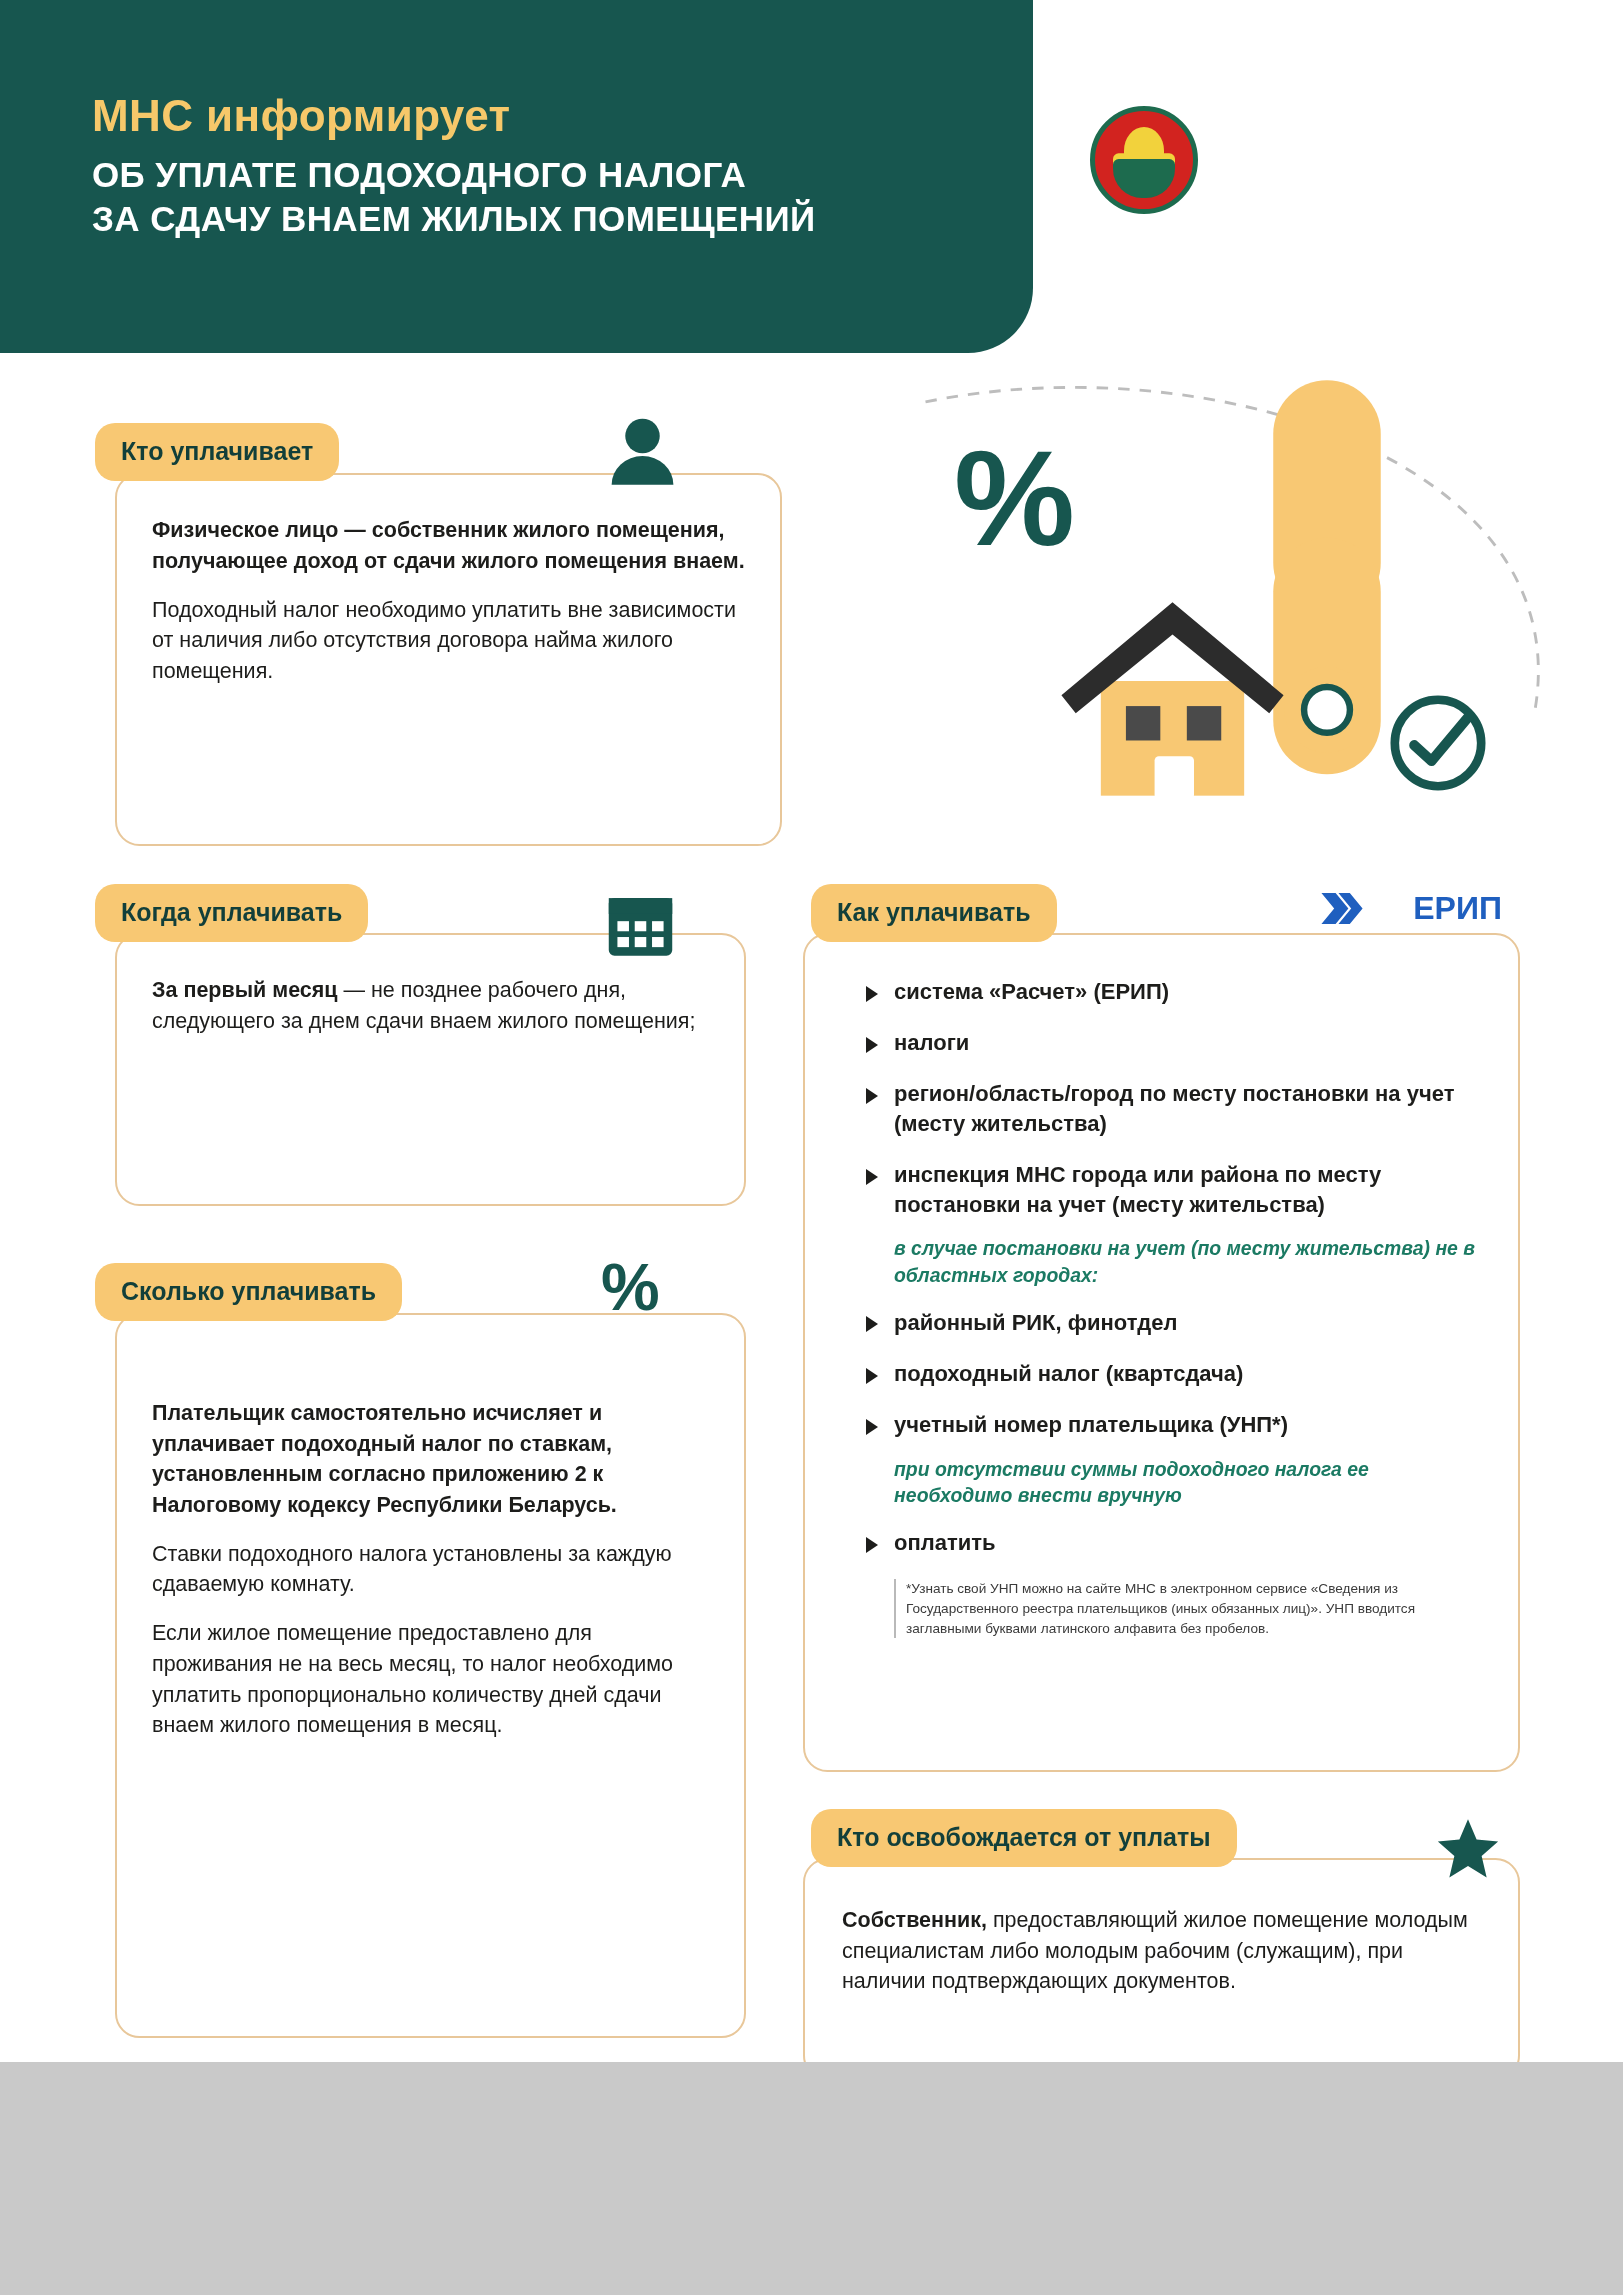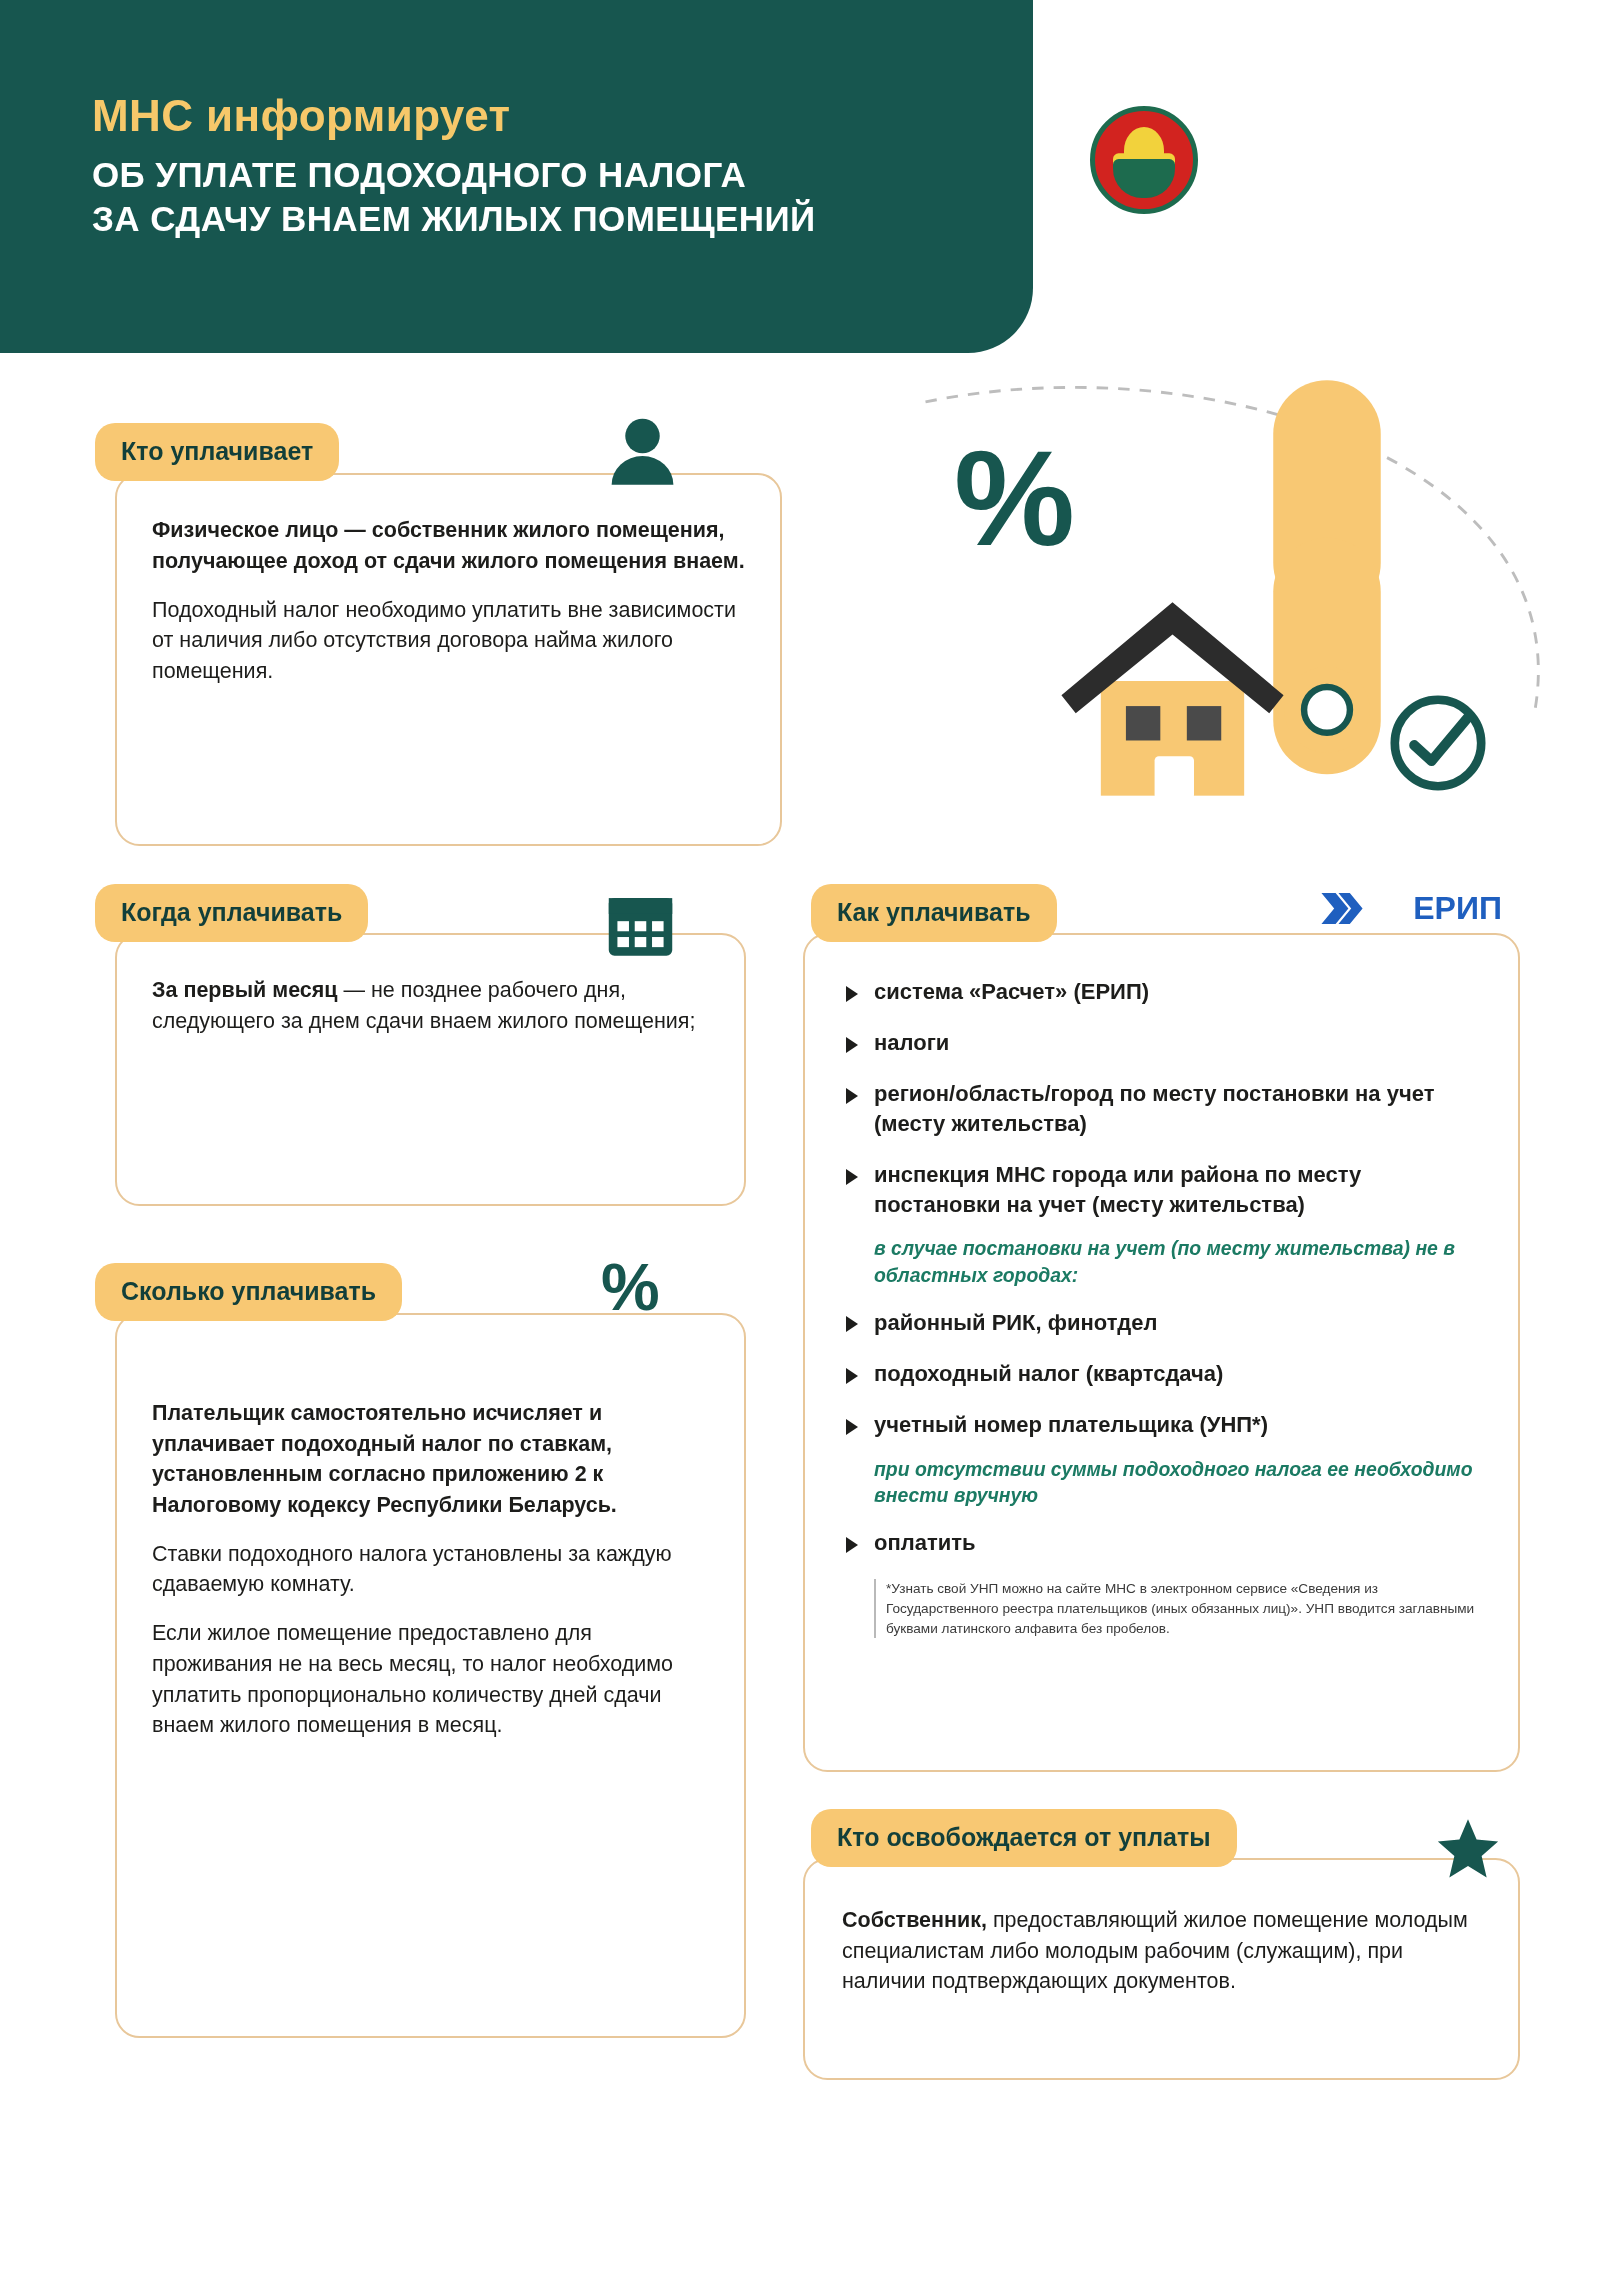--- a/index.html
+++ b/index.html
@@ -6,21 +6,21 @@
     margin: 0;
     padding: 0;
     background: #c9c9c9;
   }
   body {
     font-family: "Liberation Sans", sans-serif;
   }
   .page {
     position: relative;
     width: 1623px;
-    height: 2295px;
+    height: 2062px;
     background: #ffffff;
     overflow: hidden;
   }
 
   
   .header {
     position: absolute;
     left: 0; top: 0;
     width: 1623px; height: 353px;
     background: #ffffff;
@@ -324,21 +324,21 @@
   <div class="card-title" style="left:811px; top:884px;">Как уплачивать</div>
   <div class="title-icon" style="left:1320px; top:890px; display:flex; align-items:center; gap:7.2px;">
     <svg width="44" height="37" viewBox="0 0 62 52">
       <path d="M2 4 L22 4 L40 26 L22 48 L2 48 L20 26 Z" fill="#1f5fbf"></path>
       <path d="M26 4 L42 4 L60 26 L42 48 L26 48 L44 26 Z" fill="#1f5fbf"></path>
     </svg>
     <span style="color:#1f5fbf; font-size:32px; font-weight:bold;margin-left:42px;">ЕРИП</span>
   </div>
 
   <div style="position:absolute; left:803px; top:933px; width:717px;">
-    <div class="card-body" style="padding:44px 39px 21.5px 39px;">
+    <div class="card-body" style="padding:44px 39px 21.5px 39px;margin-left:20px;">
       <ul class="bullets">
         <li>система «Расчет» (ЕРИП)</li>
         <li>налоги</li>
         <li>регион/область/город по месту постановки на учет (месту жительства)</li>
         <li>инспекция МНС города или района по месту постановки на учет (месту жительства)</li>
       </ul>
       <div class="note-green">в случае постановки на учет (по месту жительства) не в областных городах:</div>
       <ul class="bullets">
         <li>районный РИК, финотдел</li>
         <li>подоходный налог (квартсдача)</li>

